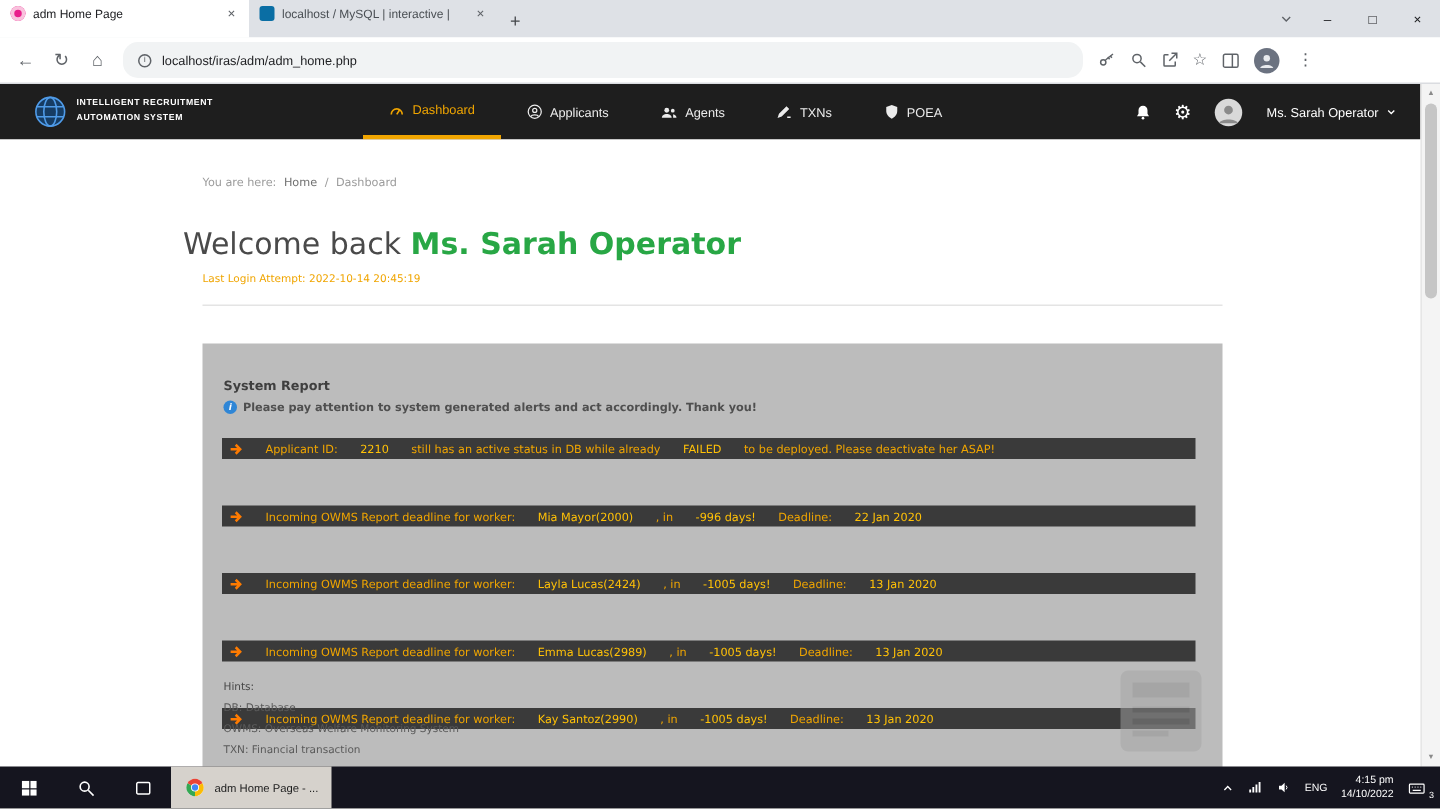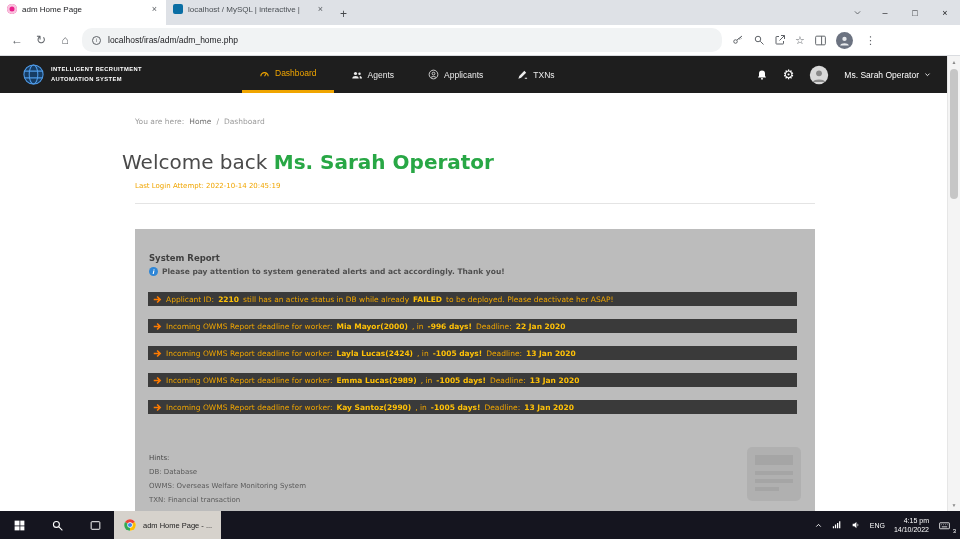--- a/index.html
+++ b/index.html
@@ -50,22 +50,22 @@
 #breadcrumb .bc-home{color:#6f6f6f}
 #welcome{position:absolute;top:57px;left:122px;font-size:20px;color:#4a4a4a}
 #welcome .name{color:#28a745;font-weight:bold}
 #last-login{position:absolute;top:89px;left:135px;font-size:7px;color:#f0a500}
 #rule{position:absolute;top:110px;left:135px;width:680px;border-top:1px solid #e4e4e4}
 #panel{position:absolute;top:136px;left:135px;width:680px;height:300px;background:#bcbcbc}
 #panel-title{position:absolute;top:24px;left:14px;font-size:8.5px;font-weight:bold;color:#3f3f3f}
 #notice{position:absolute;top:38px;left:14px;display:flex;align-items:center;gap:4px;font-size:7.5px;font-weight:bold;color:#4f4f4f}
 .info-badge{width:9px;height:9px;border-radius:50%;background:#2f86d6;color:#fff;font-size:6px;font-style:italic;display:flex;align-items:center;justify-content:center;flex:none}
 #alerts{position:absolute;top:63px;left:13px;width:649px}
-.alert-row{height:14px;margin-bottom:13px;background:#3a3a3a;display:flex;align-items:center;gap:4px;padding:0 5px;font-size:7.5px;color:#f0a500;white-space:nowrap;overflow:hidden}
-.alert-row .b{font-weight:bold;color:#ffc107}
+.alert-row{height:14px;margin-bottom:31px;background:#3a3a3a;display:flex;align-items:center;gap:15px;padding:0 5px;font-size:7.5px;color:#f0a500;white-space:nowrap;overflow:hidden}
+.alert-row .b{font-weight:normal;color:#ffc107}
 .alert-arrow{display:flex;flex:none}
 #hints{position:absolute;top:222px;left:14px;font-size:7px;color:#5a5a5a;line-height:14px}
 #hints .hints-title{font-weight:normal;color:#474747}
 #watermark{position:absolute;top:216px;left:606px;opacity:.5}
 
 
 #scrollbar{position:absolute;top:56px;left:947px;width:13px;height:455px;background:#f4f4f4;border-left:1px solid #e6e6e6}
 .sb-arrow{position:absolute;left:0;width:12px;height:12px;font-size:5px;color:#8a8a8a;display:flex;align-items:center;justify-content:center}
 #sb-up{top:0}
 #sb-down{bottom:0}
@@ -177,46 +177,54 @@
         <span class="nav-ico">
           <svg width="11" height="11" viewBox="0 0 24 24" fill="none" stroke="#f0a500" stroke-width="2.4">
               <path d="M4 18a8 8 0 1 1 16 0"></path>
               <path d="M12 18l4.5-7"></path>
             </svg>
         </span>
         <span>Dashboard</span>
       </div>
       <div class="nav-item">
         <span class="nav-ico">
+          <svg width="11" height="11" viewBox="0 0 24 24" fill="none" stroke="#ececec" stroke-width="1.8">
+              <circle cx="12" cy="12" r="9.5"></circle>
+              <circle cx="12" cy="10" r="3"></circle>
+              <path d="M6.5 18.8c1.2-3.2 9.8-3.2 11 0"></path>
+            </svg>
+        </span>
+        <span>Applicants</span>
+      </div>
+      <div class="nav-item">
+        <span class="nav-ico">
           <svg width="12" height="12" viewBox="0 0 24 24" fill="#ececec">
               <circle cx="9" cy="9" r="3.2"></circle>
               <path d="M2.5 19c0-3.4 3.2-5 6.5-5s6.5 1.6 6.5 5z"></path>
               <circle cx="17" cy="9.5" r="2.5"></circle>
               <path d="M17.5 14.2c2.4.4 4.5 2 4.5 4.8h-4.5z"></path>
             </svg>
         </span>
         <span>Agents</span>
       </div>
       <div class="nav-item">
         <span class="nav-ico">
-          <svg width="11" height="11" viewBox="0 0 24 24" fill="none" stroke="#ececec" stroke-width="1.8">
-              <circle cx="12" cy="12" r="9.5"></circle>
-              <circle cx="12" cy="10" r="3"></circle>
-              <path d="M6.5 18.8c1.2-3.2 9.8-3.2 11 0"></path>
-            </svg>
-        </span>
-        <span>Applicants</span>
-      </div>
-      <div class="nav-item">
-        <span class="nav-ico">
           <svg width="11" height="11" viewBox="0 0 24 24" fill="#ececec">
               <path d="M3 21l2-6L16 4l4 4L9 19zM17 21h5v-2h-5z"></path>
             </svg>
         </span>
         <span>TXNs</span>
+      </div>
+      <div class="nav-item">
+        <span class="nav-ico">
+          <svg width="11" height="11" viewBox="0 0 24 24" fill="#ececec">
+              <path d="M12 2l8 3v6c0 5-3.5 9-8 11-4.5-2-8-6-8-11V5z"></path>
+            </svg>
+        </span>
+        <span>POEA</span>
       </div>
     </div>
     <div id="nav-right">
       <span class="nav-ico">
         <svg width="12" height="12" viewBox="0 0 24 24" fill="#fff">
             <path d="M12 3a6 6 0 0 0-6 6v4.5L4 17h16l-2-3.5V9a6 6 0 0 0-6-6z"></path>
             <circle cx="12" cy="19.5" r="1.8"></circle>
           </svg>
       </span>
       <span class="nav-gear">⚙</span>

